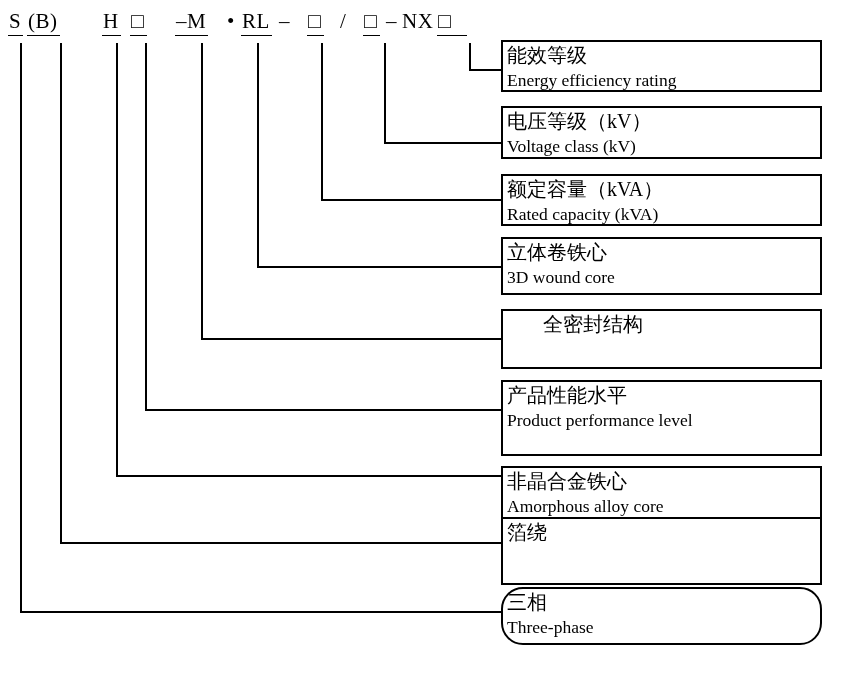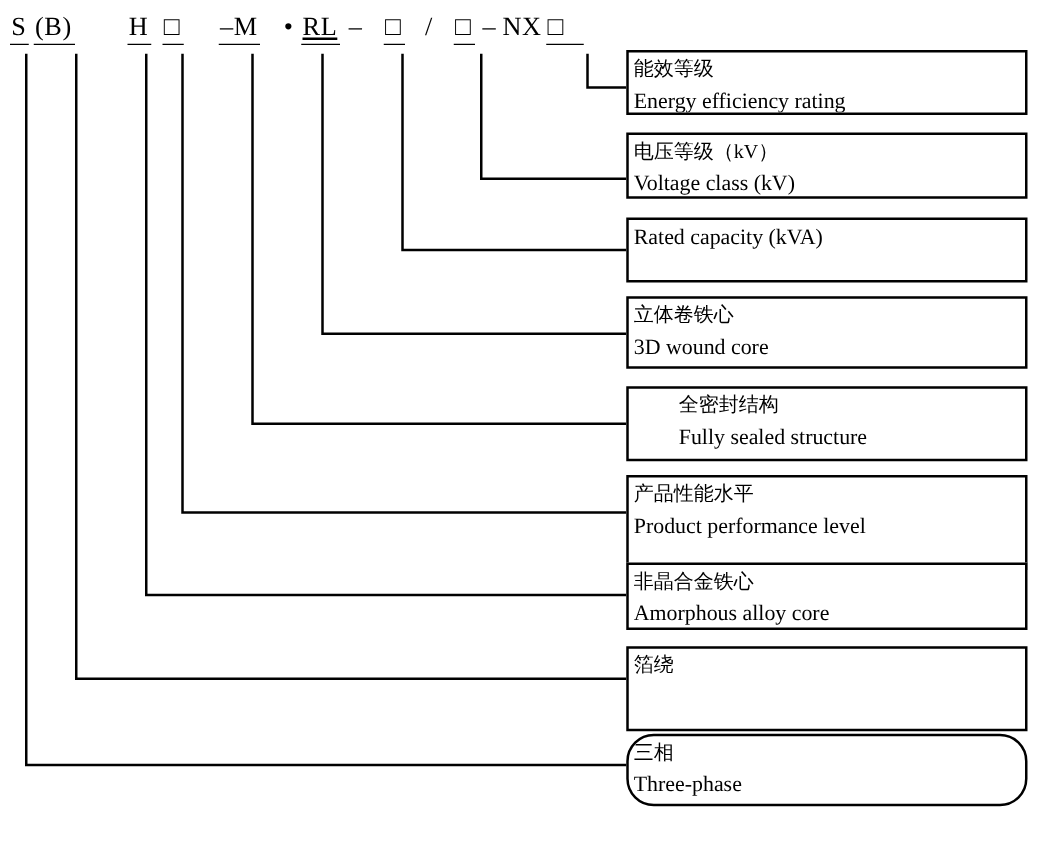--- a/index.html
+++ b/index.html
@@ -31,21 +31,21 @@
     position:absolute;
     left:501px;
     width:321px;
     box-sizing:border-box;
     border:2px solid #000;
     background:#fff;
     padding:1px 2px 0 4px;
     overflow:hidden;
   }
   .legend-box .cn{
-    font-size:16px;
+    font-size:20px;
     line-height:25px;
     white-space:nowrap;
   }
   .legend-box .en{
     font-size:17.5px;
     line-height:25px;
     white-space:nowrap;
   }
 </style>
 </head>
@@ -63,54 +63,54 @@
       <path d="M61 43 V543 H501" fill="none" stroke="#000000" stroke-width="2"></path>
       <path d="M21 43 V612 H501" fill="none" stroke="#000000" stroke-width="2"></path>
     </svg>
   <div id="code-row">
       <span class="seg u" style="left: 8px;">S</span>
       <span class="seg u" style="left: 27px;">(B)</span>
       <span class="seg u" style="left: 102px;">H</span>
       <span class="seg u" style="left: 130px; padding-right: 3px;">□</span>
       <span class="seg u" style="left: 175px;">–M</span>
       <span class="seg" style="left: 227px;">•</span>
-      <span class="seg u" style="left: 241px; text-decoration: underline;">RL</span>
+      <span class="seg u" style="left: 241px;">RL</span>
       <span class="seg" style="left: 279px;">–</span>
       <span class="seg u" style="left: 307px; padding-right: 3px;">□</span>
       <span class="seg" style="left: 340px;">/</span>
       <span class="seg u" style="left: 363px; padding-right: 3px;">□</span>
       <span class="seg" style="left: 386px;">–</span>
       <span class="seg" style="left: 402px;">NX</span>
       <span class="seg u" style="left: 437px; padding-right: 16px;">□</span>
     </div>
   <div id="boxes">
       <div class="legend-box" style="top: 40px; height: 52px;">
         <div class="cn">能效等级</div>
         <div class="en">Energy efficiency rating</div>
       </div>
       <div class="legend-box" style="top: 106px; height: 53px;">
         <div class="cn">电压等级（kV）</div>
         <div class="en">Voltage class (kV)</div>
       </div>
       <div class="legend-box" style="top: 174px; height: 52px;">
+        <div class="cn">额定容量（kVA）</div>
         <div class="en">Rated capacity (kVA)</div>
       </div>
       <div class="legend-box" style="top: 237px; height: 58px;">
         <div class="cn">立体卷铁心</div>
         <div class="en">3D wound core</div>
       </div>
       <div class="legend-box" style="top: 309px; height: 60px; padding-left: 40px;">
         <div class="cn">全密封结构</div>
-        <div class="en">Fully sealed structure</div>
       </div>
       <div class="legend-box" style="top: 380px; height: 76px;">
         <div class="cn">产品性能水平</div>
         <div class="en">Product performance level</div>
       </div>
-      <div class="legend-box" style="top: 450px; height: 54px;">
+      <div class="legend-box" style="top: 466px; height: 54px;">
         <div class="cn">非晶合金铁心</div>
         <div class="en">Amorphous alloy core</div>
       </div>
       <div class="legend-box" style="top: 517px; height: 68px;">
         <div class="cn">箔绕</div>
       </div>
       <div class="legend-box" style="top: 587px; height: 58px; border-radius: 22px;">
         <div class="cn">三相</div>
         <div class="en">Three-phase</div>
       </div>

